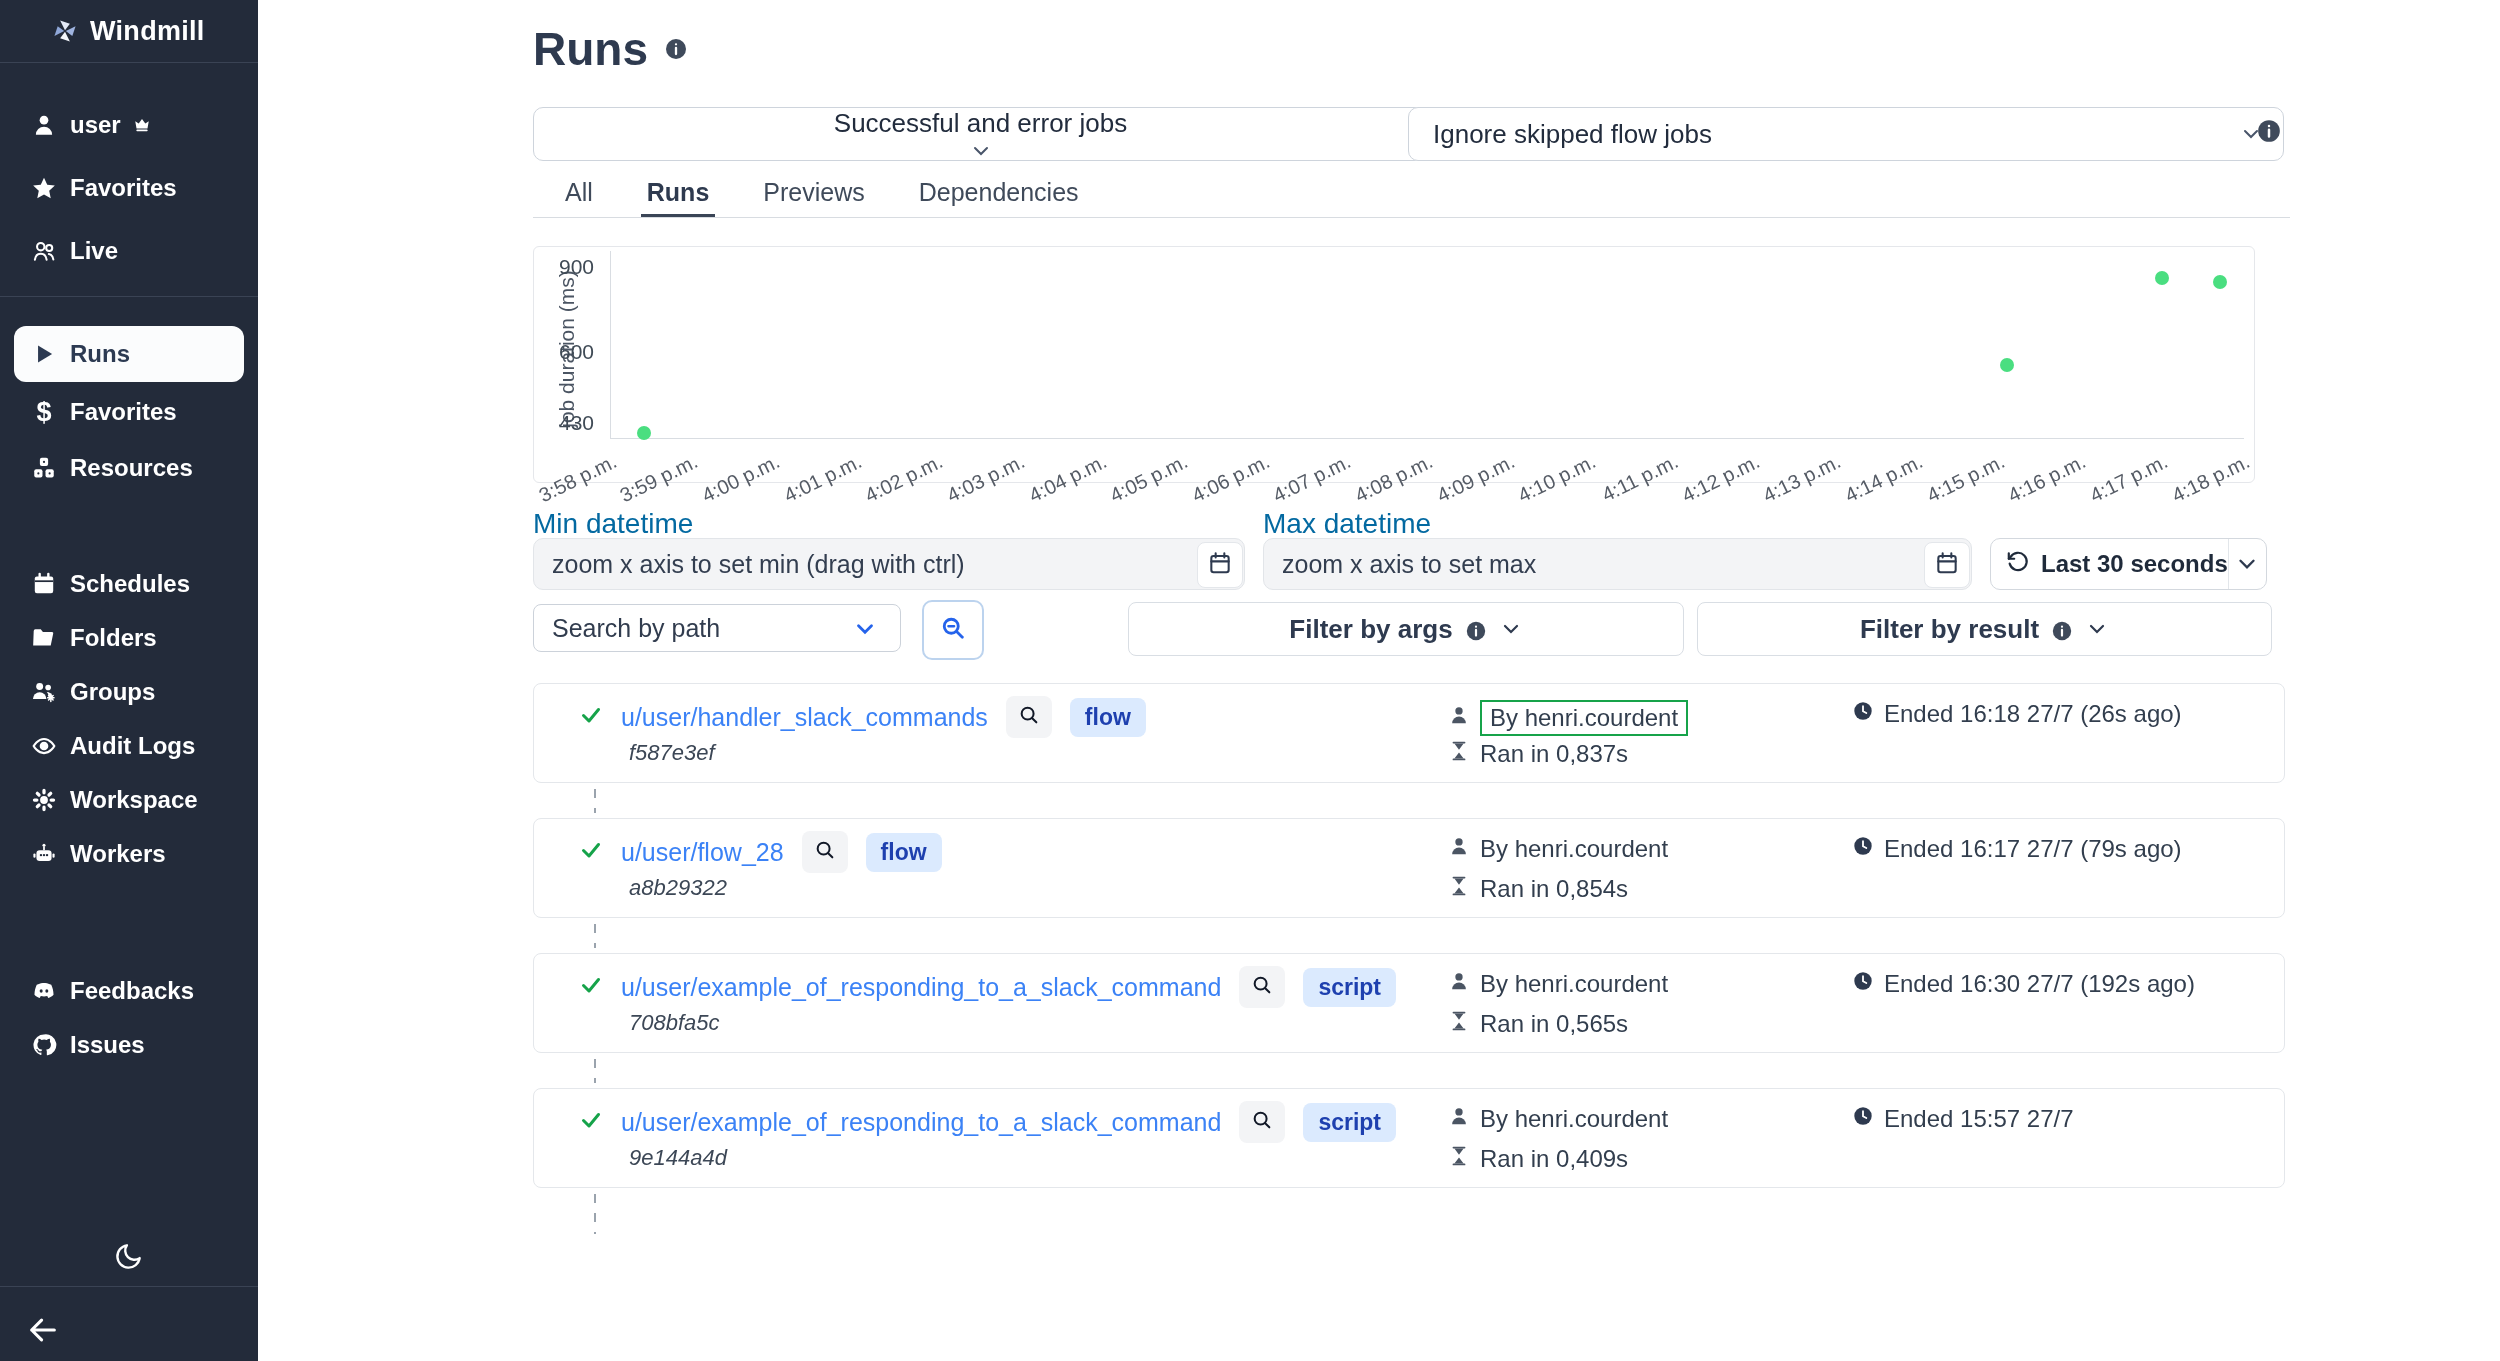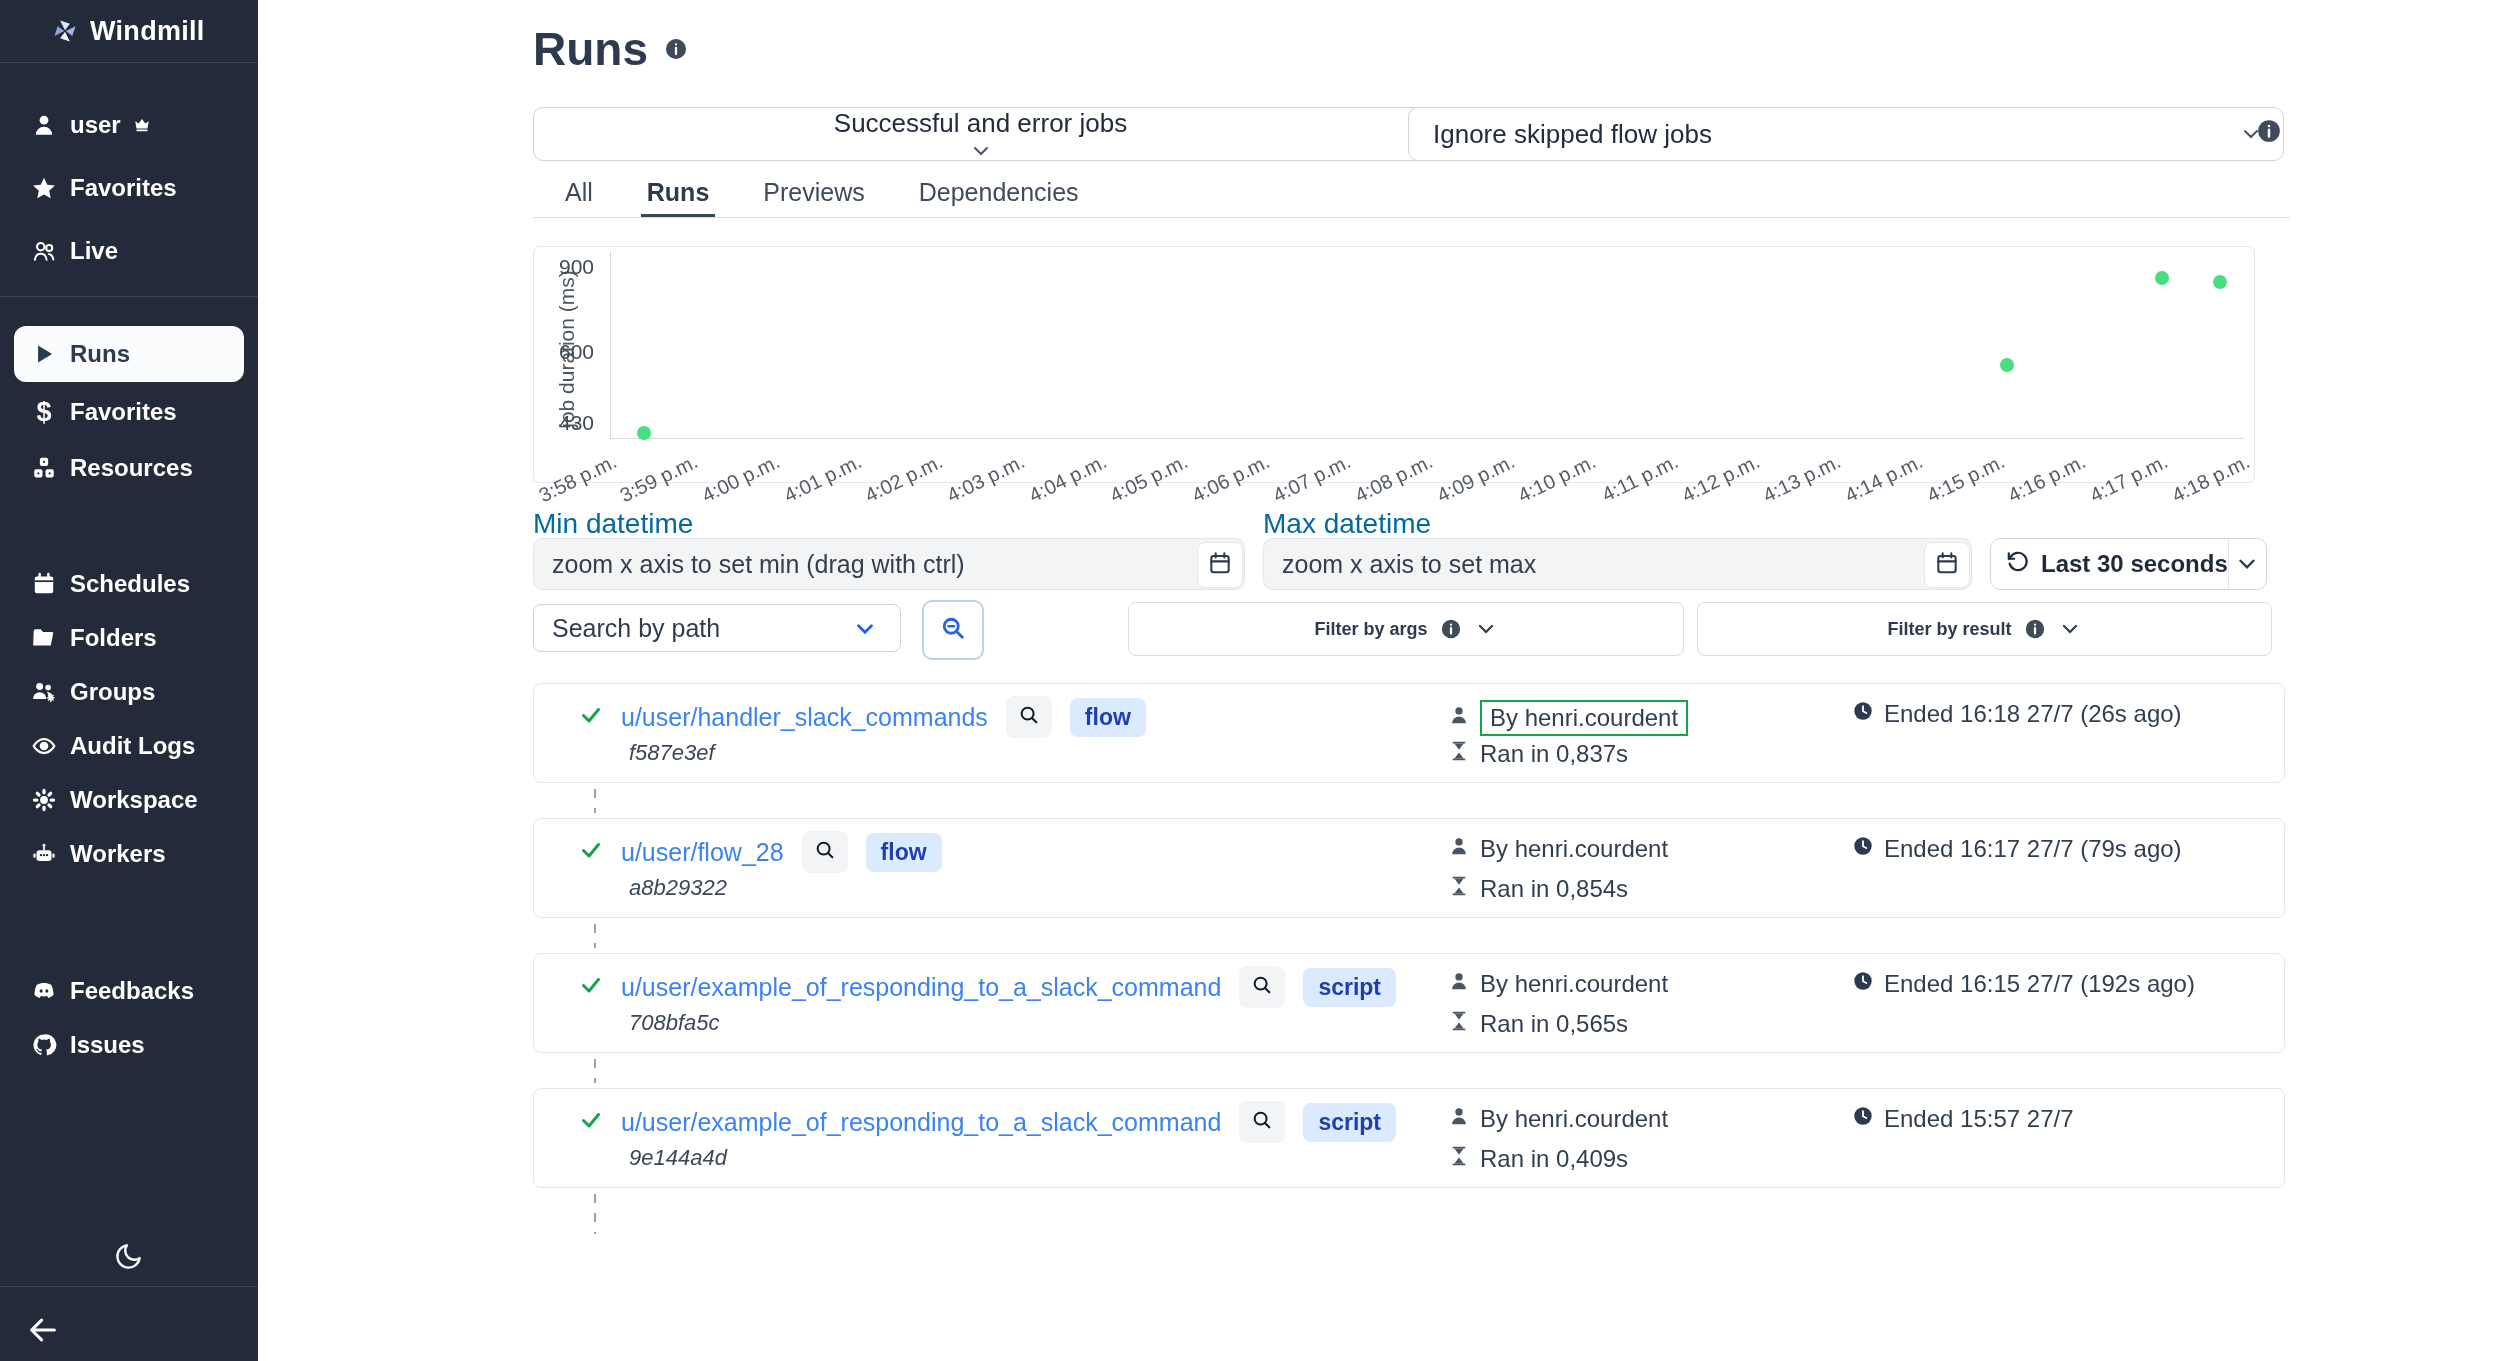--- a/index.html
+++ b/index.html
@@ -77,21 +77,21 @@
   .range-btn .r-sep{width:1px;height:100%;background:#e2e6ea;}
   .range-btn .r-chev{width:56px;display:flex;align-items:center;justify-content:center;color:#2e3a4f;}
 
   
   .search-input{position:absolute;left:533px;top:604px;width:368px;height:48px;background:#fff;border:1px solid #ccd2da;
                 border-radius:8px;box-sizing:border-box;font-family:"Liberation Sans",sans-serif;font-size:25px;color:#313c4e;padding:0 50px 0 18px;}
   .search-chev{position:absolute;left:852px;top:616px;color:#2563eb;}
   .search-btn{position:absolute;left:922px;top:600px;width:58px;height:56px;background:#fff;border:2px solid #bcd3ee;
               border-radius:10px;display:flex;align-items:center;justify-content:center;color:#2563eb;cursor:pointer;}
   .filter-box{position:absolute;top:602px;height:54px;background:#fff;border:1px solid #d9dee4;border-radius:8px;
-              display:flex;align-items:center;justify-content:center;gap:12px;font-size:18px;font-weight:700;
+              display:flex;align-items:center;justify-content:center;gap:12px;font-size:26px;font-weight:700;
               color:#2e3a4f;cursor:pointer;box-sizing:border-box;}
   .fb-args{left:1128px;width:556px;}
   .fb-result{left:1697px;width:575px;}
   .mini-info{width:22px;height:22px;color:#3f4a5b;}
 
   
   .run-card{position:absolute;left:533px;width:1752px;height:100px;background:#fff;border:1px solid #e4e7eb;
             border-radius:8px;box-sizing:border-box;}
   .rc-line1{position:absolute;left:45px;top:14px;height:38px;display:flex;align-items:center;gap:18px;}
   .rc-check{color:#16a34a;}
@@ -610,21 +610,21 @@
       </span>
       <span>Ran in 0,565s</span>
     </div>
     <div class="rc-ended">
       <span>
         <svg viewBox="0 0 24 24" width="22" height="22">
             <circle cx="12" cy="12" r="9.5" fill="#2e3a4f"></circle>
             <path d="M12 6.8v5.4l3.6 2" stroke="#fff" stroke-width="2" stroke-linecap="round" fill="none"></path>
           </svg>
       </span>
-      <span>Ended 16:15 27/7 (192s ago)</span>
+      <span>Ended 16:30 27/7 (192s ago)</span>
     </div>
   </div>
   <div class="connector" style="top:1059px;height:24px;"></div>
 
   <div class="run-card" style="top:1088px;">
     <div class="rc-line1">
       <span class="rc-check">
         <svg viewBox="0 0 24 24" width="24" height="24" fill="none" stroke="currentColor" stroke-width="3" stroke-linecap="round" stroke-linejoin="round">
             <path d="M4.5 12.5 10 18 19.5 6.5"></path>
           </svg>

